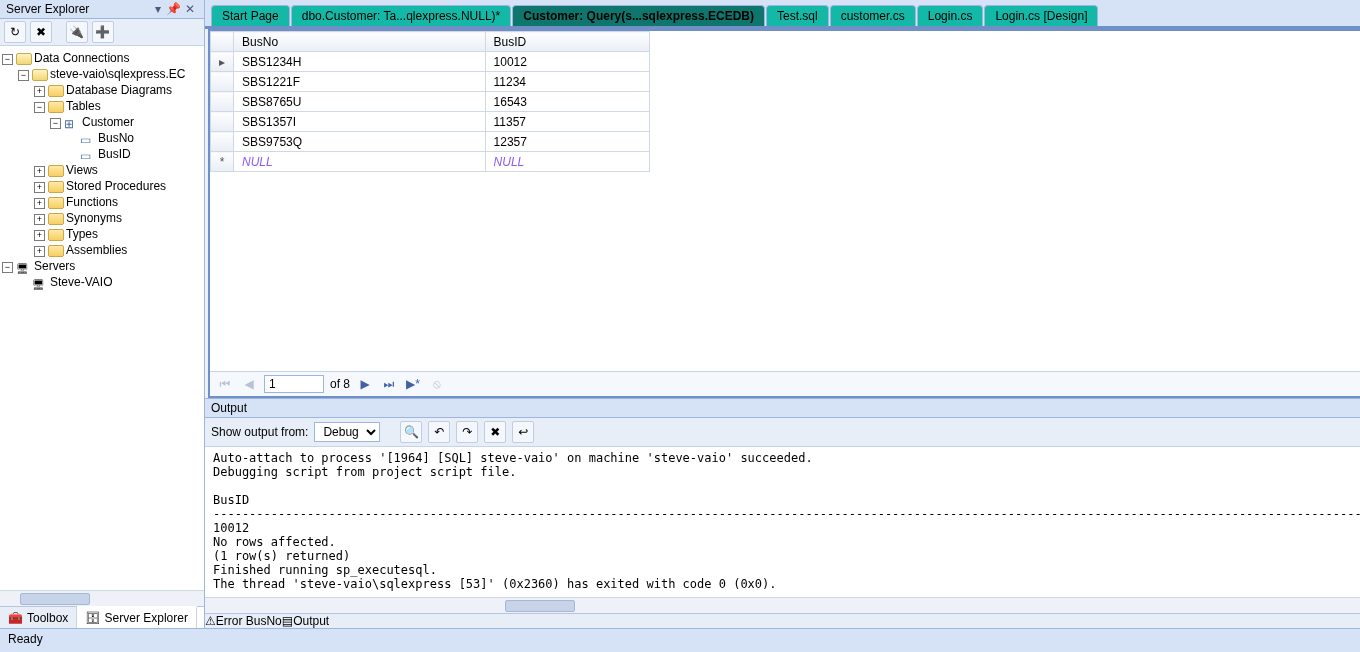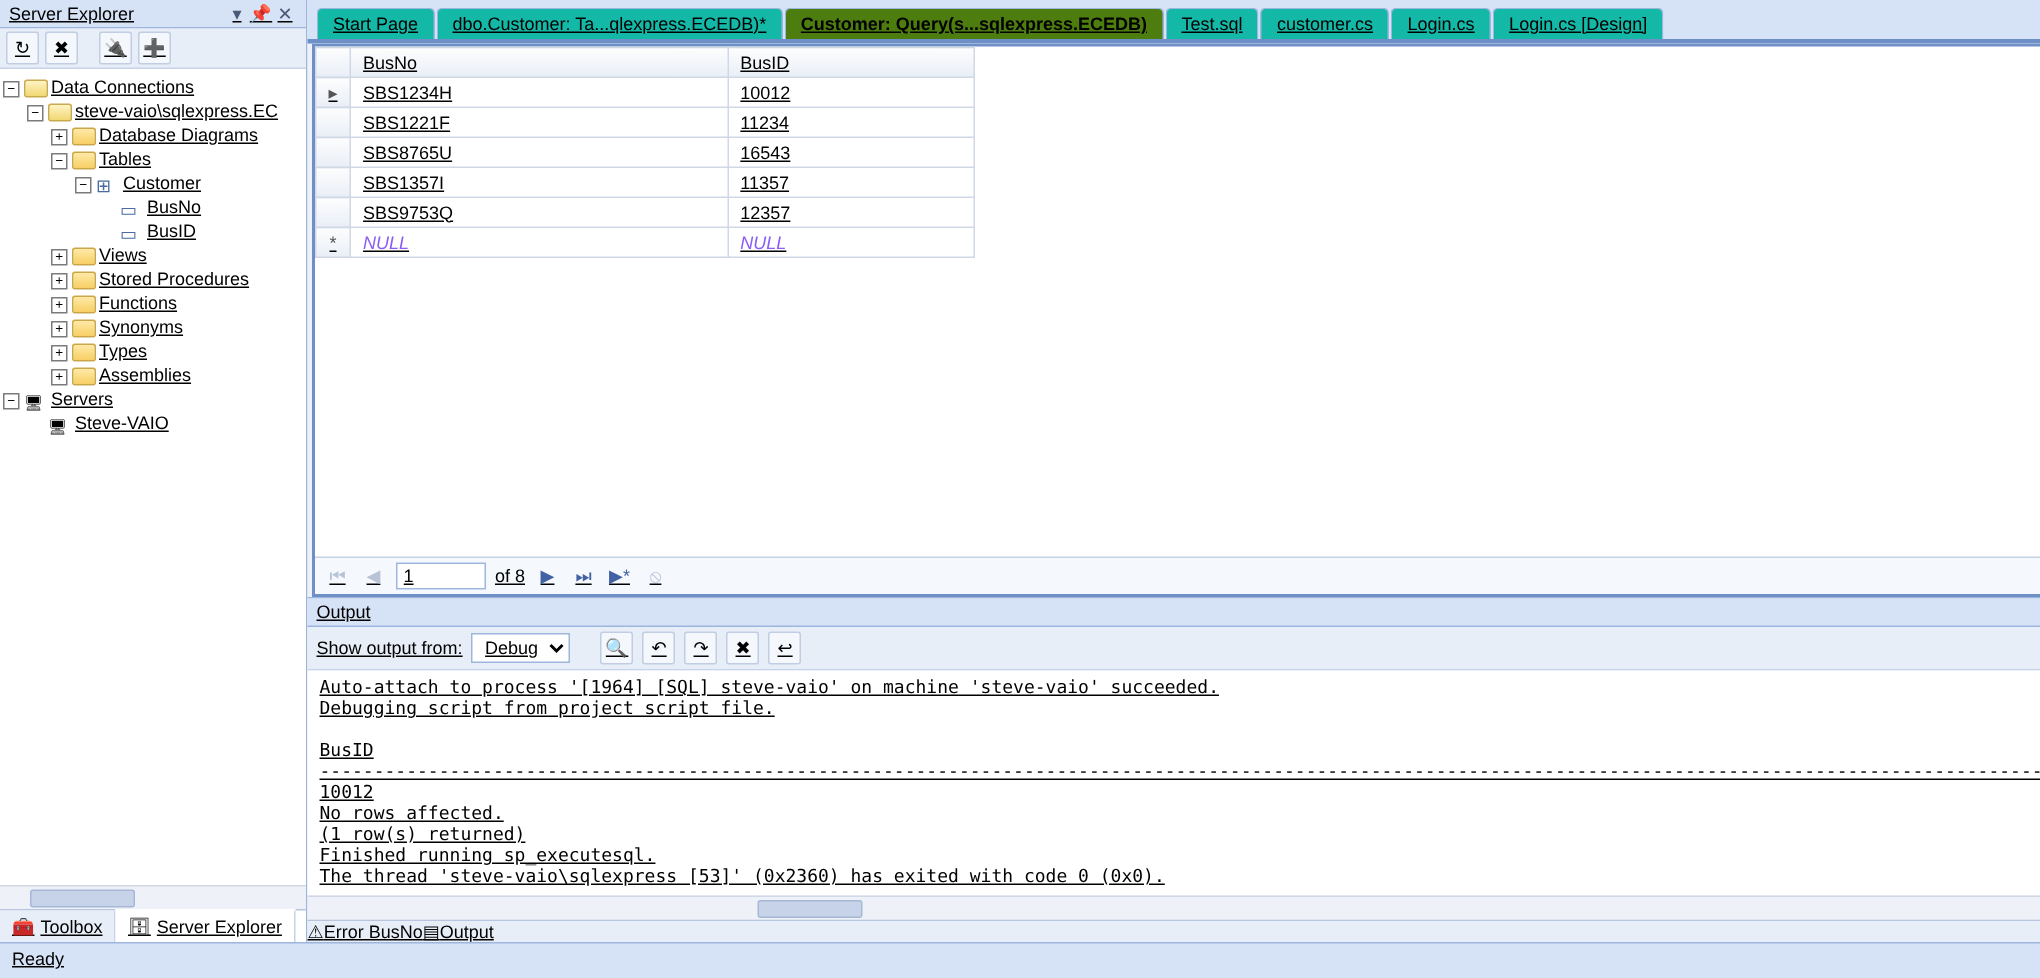--- a/index.html
+++ b/index.html
@@ -1,17 +1,17 @@
 <!DOCTYPE html>
 <html><head>
 <meta charset="utf-8">
 <style>
 * { box-sizing: border-box; font-family: "Segoe UI", Tahoma, sans-serif; font-size: 12px; }
 body { margin: 0; background: #eef2f8; overflow: hidden; }
-.app { display: grid; grid-template-columns: 205px 1fr 260px; grid-template-rows: 1fr 24px; width: 1360px; height: 652px; text-decoration: underline; }
+.app { display: grid; grid-template-columns: 205px 1fr 260px; grid-template-rows: 1fr 24px; width: 1360px; height: 652px; }
 
 
 .panel-title { background: #d6e2f5; border-bottom: 1px solid #9db6dd; padding: 2px 6px; display: flex; align-items: center; }
 .panel-title .spacer { flex: 1; }
 .panel-title .tbtn { width: 16px; height: 14px; display:inline-flex; align-items:center; justify-content:center; color:#4a5a78; cursor:pointer; }
 .toolbar { background: #e8eef8; border-bottom: 1px solid #c7d3e8; padding: 2px 4px; display:flex; gap:4px; }
 .tbtn-sq { width:22px; height:22px; border:1px solid #c0cde2; background:#f4f7fc; display:inline-flex; align-items:center; justify-content:center; border-radius:2px; cursor:pointer; }
 
 
 .left { display:flex; flex-direction:column; border-right:1px solid #9db6dd; background:#fff; }
@@ -26,21 +26,21 @@
 .colicon::before { content:"▭"; color:#4a6aa0; }
 .srvicon::before { content:"🖥"; font-size:10px; }
 .bottom-tabs { display:flex; border-top:1px solid #b7c5df; }
 .bottom-tabs .tab { padding:3px 8px; border-right:1px solid #c7d3e8; background:#e8eef8; cursor:pointer; display:flex; gap:4px; align-items:center;}
 .bottom-tabs .tab.active { background:#fff; border-top:2px solid #fff; margin-top:-1px; }
 
 
 .center { display:flex; flex-direction:column; background:#eef2f8; }
 .doctabs { display:flex; align-items:flex-end; border-bottom:3px solid #6f8fc7; background:#d6e2f5; padding-left:6px; padding-top:5px; }
 .doctab { padding:3px 10px; background:#14b8a6; border:1px solid #9db6dd; border-bottom:none; border-radius:4px 4px 0 0; margin-right:1px; cursor:pointer; white-space:nowrap; }
-.doctab.active { background:#4d7c0f; font-weight:bold; }
+.doctab.active { background:#0f766e; font-weight:bold; }
 .doctabs .spacer { flex:1; }
 
 .grid-area { flex:1; background:#fff; border:2px solid #6f8fc7; margin:0 3px; display:flex; flex-direction:column; overflow:hidden; }
 .dgrid { border-collapse:collapse; width:440px; }
 .dgrid th, .dgrid td { border:1px solid #d0d7e5; padding:2px 8px; text-align:left; height:20px; }
 .dgrid th { background:linear-gradient(#fdfdfd,#e9eef7); font-weight:normal; }
 .rowhdr { width:20px; background:linear-gradient(#fdfdfd,#e9eef7); text-align:center !important; color:#555; }
 .dgrid .null { font-style:italic; color:#8b5cf6; }
 .gridspacer { flex:1; }
 .navbar { border-top:1px solid #c7d3e8; background:#f5f8fc; padding:3px 6px; display:flex; align-items:center; gap:6px; }
@@ -109,21 +109,21 @@
       <div class="tab active">
           <span>🗄</span>
           <span>Server Explorer</span>
         </div>
     </div>
   </div>
 
   <div class="center">
     <div class="doctabs">
       <div class="doctab">Start Page</div>
-      <div class="doctab">dbo.Customer: Ta...qlexpress.ECEDB)*</div>
+      <div class="doctab">dbo.Customer: Ta...qlexpress.NULL)*</div>
       <div class="doctab active">Customer: Query(s...sqlexpress.ECEDB)</div>
       <div class="doctab">Test.sql</div>
       <div class="doctab">customer.cs</div>
       <div class="doctab">Login.cs</div>
       <div class="doctab">Login.cs [Design]</div>
       <span class="spacer"></span>
 
     </div>
 
     <div class="grid-area">

